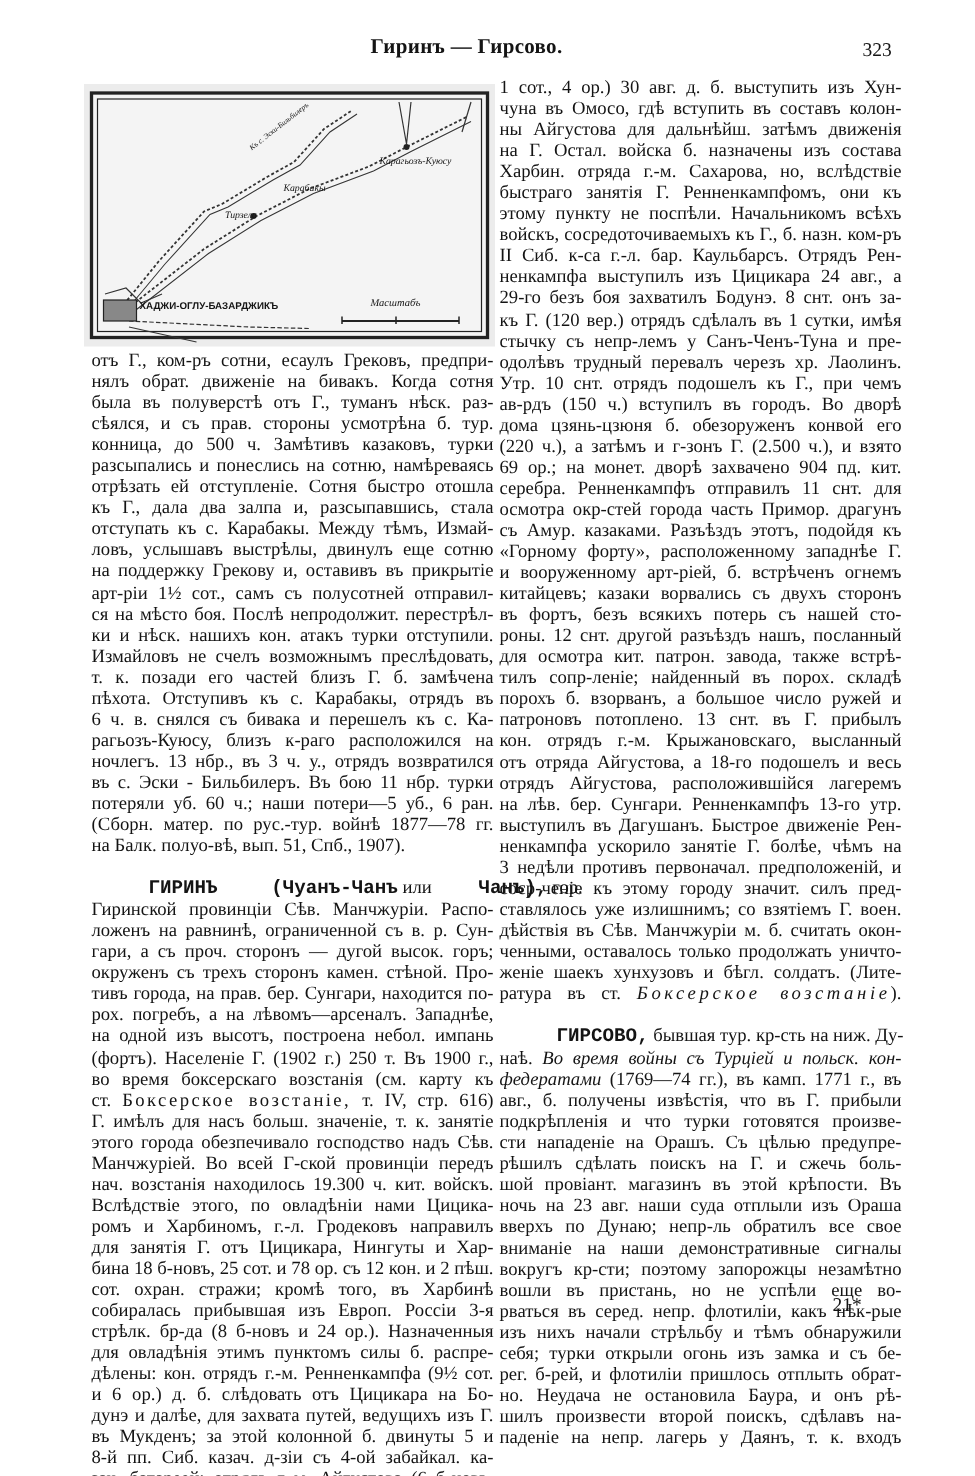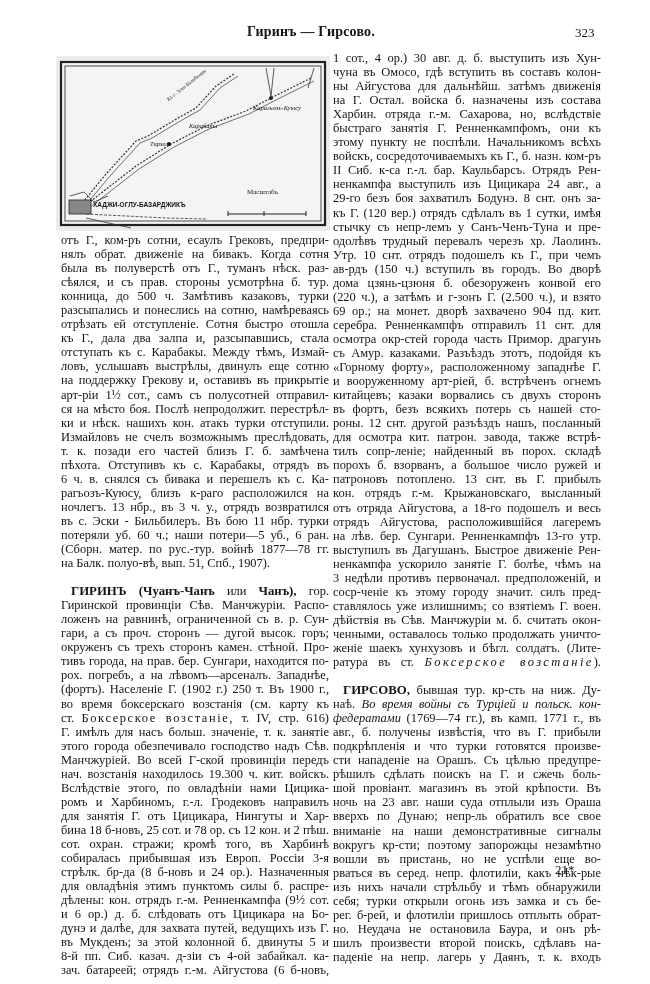--- a/index.html
+++ b/index.html
@@ -9,21 +9,21 @@
                   font-weight: bold; font-size: 14px; letter-spacing: 0.2px; }
   .page-number { position: absolute; left: 575px; top: 25px; font-size: 13px; font-family: "Liberation Serif", serif; }
   .map { position: absolute; left: 56px; top: 56px; width: 274px; height: 175px; background: #ececec; }
   .map svg { position: absolute; left: 0; top: 0; }
   .col { position: absolute; width: 268px; font-size: 12.45px; line-height: 14.05px; text-align: justify; }
   .col p { margin: 0; }
   .col .line { display: block; text-align: justify; text-align-last: justify; white-space: nowrap; }
   .col .line.last { text-align-last: left; }
   .col-left { left: 61px; top: 233px; }
   .col-right { left: 333px; top: 51px; }
-  .entry-head { font-family: Liberation Serif, serif; font-weight: bold; font-size: 12.8px; }
+  .entry-head { font-family: Liberation Mono, monospace; font-weight: bold; font-size: 12.8px; margin-left: 28px; }
   .spaced { letter-spacing: 3.2px; }
   .ital { font-style: italic; }
   .gap { height: 14px; }
   .sig { position: absolute; left: 555px; top: 862px; font-size: 13px; }
 </style>
 </head>
 <body>
 
 <div>
   <div class="header-title">Гиринъ — Гирсово.</div>
@@ -52,21 +52,21 @@
     <line x1="172" y1="158" x2="250" y2="158" stroke="#222" stroke-width="1.2"></line>
     <line x1="172" y1="155" x2="172" y2="160" stroke="#222" stroke-width="1"></line>
     <line x1="208" y1="155" x2="208" y2="160" stroke="#222" stroke-width="1"></line>
     <line x1="250" y1="155" x2="250" y2="160" stroke="#222" stroke-width="1"></line>
   </svg>
   <span style="position:absolute;left:110px;top:42px;font-size:5px;transform:rotate(-38deg);transform-origin:left top;font-style:italic;white-space:nowrap;">Къ с. Эски-Бильбилеръ</span>
   <span style="position:absolute;left:133px;top:66px;font-size:6.5px;font-style:italic;">Карабакы</span>
   <span style="position:absolute;left:197px;top:48px;font-size:6.5px;font-style:italic;">Карагьозъ-Куюсу</span>
   <span style="position:absolute;left:94px;top:84px;font-size:6.5px;font-style:italic;">Тирзела</span>
   <span style="position:absolute;left:37px;top:145px;font-size:6.5px;font-family:'Liberation Sans',sans-serif;font-weight:bold;">ХАДЖИ-ОГЛУ-БАЗАРДЖИКЪ</span>
-  <span style="position:absolute;left:191px;top:132px;font-size:7px;">Масштабъ</span>
+  <span style="position:absolute;left:191px;top:142px;font-size:7px;font-style:italic;">Масштабъ</span>
 </div>
 
 <div class="col col-left">
   <p>
     <span class="line">отъ Г., ком-ръ сотни, есаулъ Грековъ, предпри-</span>
     <span class="line">нялъ обрат. движеніе на бивакъ. Когда сотня</span>
     <span class="line">была въ полуверстѣ отъ Г., туманъ нѣск. раз-</span>
     <span class="line">сѣялся, и съ прав. стороны усмотрѣна б. тур.</span>
     <span class="line">конница, до 500 ч. Замѣтивъ казаковъ, турки</span>
     <span class="line">разсыпались и понеслись на сотню, намѣреваясь</span>
@@ -91,20 +91,21 @@
   </p>
   <div class="gap"></div>
   <p>
     <span class="line" style="padding-left:10px;"><span class="entry-head">ГИРИНЪ</span><span class="entry-head"> (Чуанъ-Чанъ</span><span> или </span><span class="entry-head">Чанъ),</span><span> гор.</span></span>
     <span class="line">Гиринской провинціи Сѣв. Манчжуріи. Распо-</span>
     <span class="line">ложенъ на равнинѣ, ограниченной съ в. р. Сун-</span>
     <span class="line">гари, а съ проч. сторонъ — дугой высок. горъ;</span>
     <span class="line">окруженъ съ трехъ сторонъ камен. стѣной. Про-</span>
     <span class="line">тивъ города, на прав. бер. Сунгари, находится по-</span>
     <span class="line">рох. погребъ, а на лѣвомъ—арсеналъ. Западнѣе,</span>
+    <span class="line">на одной изъ высотъ, построена небол. импань</span>
     <span class="line">(фортъ). Населеніе Г. (1902 г.) 250 т. Въ 1900 г.,</span>
     <span class="line">во время боксерскаго возстанія (см. карту къ</span>
     <span class="line"><span>ст. </span><span class="spaced" style="letter-spacing:1.6px;">Боксерское возстаніе,</span><span> т. IV, стр. 616)</span></span>
     <span class="line">Г. имѣлъ для насъ больш. значеніе, т. к. занятіе</span>
     <span class="line">этого города обезпечивало господство надъ Сѣв.</span>
     <span class="line">Манчжуріей. Во всей Г-ской провинціи передъ</span>
     <span class="line">нач. возстанія находилось 19.300 ч. кит. войскъ.</span>
     <span class="line">Вслѣдствіе этого, по овладѣніи нами Цицика-</span>
     <span class="line">ромъ и Харбиномъ, г.-л. Гродековъ направилъ</span>
     <span class="line">для занятія Г. отъ Цицикара, Нингуты и Хар-</span>

